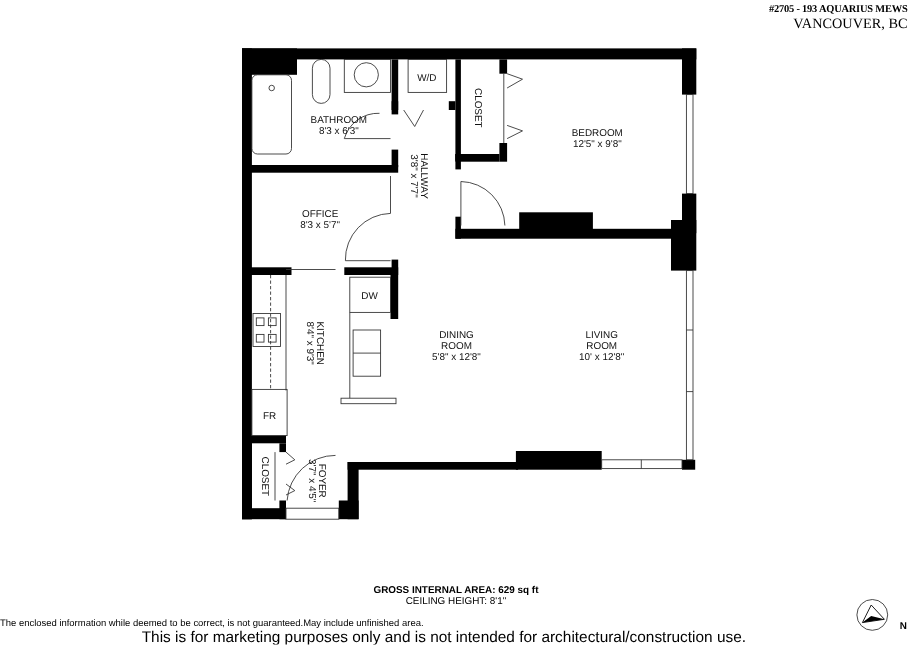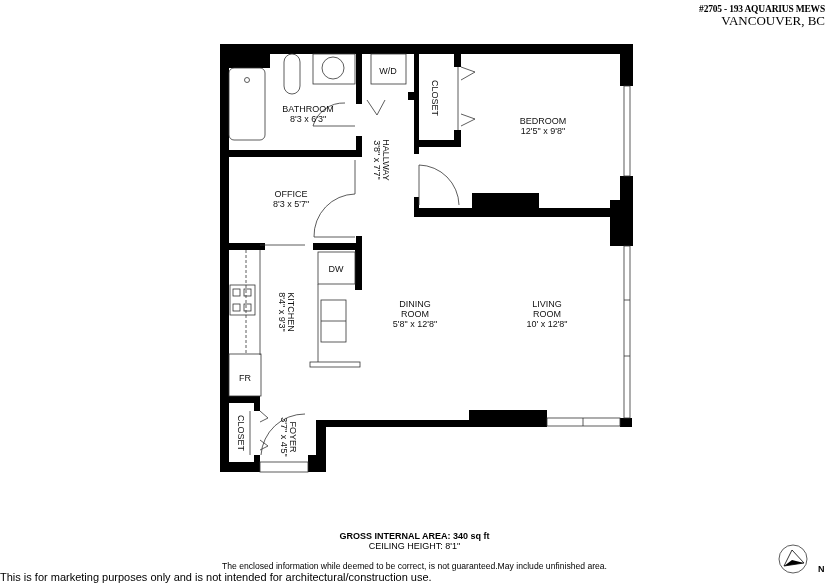--- a/index.html
+++ b/index.html
@@ -4,22 +4,22 @@
   <style>
     html, body { margin: 0; padding: 0; background: #ffffff; }
     body { width: 829px; height: 586px; position: relative; overflow: hidden; font-family: "Liberation Sans", sans-serif; }
     .header { position: absolute; right: 4px; top: 4px; text-align: right; line-height: 11px; font-family: Liberation Serif, serif; }
     .header .addr { font-size: 9.5px; font-weight: bold; color: #000; letter-spacing: -0.2px; }
     .header .city { font-size: 13px; color: #000; }
     svg.plan { position: absolute; left: 0; top: 0; }
     .lbl { font-family: "Liberation Sans", sans-serif; font-size: 9px; fill: #111; text-anchor: middle; }
     .f1 { position:absolute; top: 531px; left:0; width:829px; text-align:center; font-size:9px; font-weight:bold; }
     .f2 { position:absolute; top: 541px; left:0; width:829px; text-align:center; font-size:9px; }
-    .f3 { position:absolute; top: 561px; left:0; width:829px; text-align:center; font-size:8.6px; }
-    .f4 { position:absolute; top: 571px; left:0; width:807px; text-align:left; font-size:11px; }
+    .f3 { position:absolute; top: 561px; left:0; width:829px; text-align:left; font-size:8.6px; }
+    .f4 { position:absolute; top: 571px; left:0; width:807px; text-align:center; font-size:14px; }
     .compass { position: absolute; left: 773px; top: 541px; }
   </style>
 </head>
 <body>
 
 <div class="header">
   <div class="addr">#2705 - 193 AQUARIUS MEWS</div>
   <div class="city">VANCOUVER, BC</div>
 </div>
 
@@ -154,21 +154,21 @@
     <text class="lbl" x="415" y="327">5'8" x 12'8"</text>
     <text class="lbl" x="547" y="307">LIVING</text>
     <text class="lbl" x="547" y="317">ROOM</text>
     <text class="lbl" x="547" y="327">10' x 12'8"</text>
     <text class="lbl" x="0" y="0" transform="translate(238,433) rotate(90)">CLOSET</text>
     <text class="lbl" x="0" y="0" transform="translate(290,437) rotate(90)">FOYER</text>
     <text class="lbl" x="0" y="0" transform="translate(281,437) rotate(90)">3'7" x 4'5"</text>
   </g>
 </svg>
 
-<div class="f1">GROSS INTERNAL AREA: 340 sq ft</div>
+<div class="f1">GROSS INTERNAL AREA: 629 sq ft</div>
 <div class="f2">CEILING HEIGHT: 8'1"</div>
 <div class="f3">The enclosed information while deemed to be correct, is not guaranteed.May include unfinished area.</div>
 <div class="f4">This is for marketing purposes only and is not intended for architectural/construction use.</div>
 
 <div class="compass">
   <svg width="52" height="36" viewBox="0 0 52 36">
     <circle cx="20" cy="18" r="14" fill="none" stroke="#333" stroke-width="0.8"></circle>
     <polygon points="11,25 19,9 31,22" fill="#fff" stroke="#000" stroke-width="0.8"></polygon>
     <polygon points="11,25 19,19 31,22" fill="#000"></polygon>
     <text x="45" y="31" font-size="9" font-family="Liberation Sans, sans-serif" font-weight="bold">N</text>

